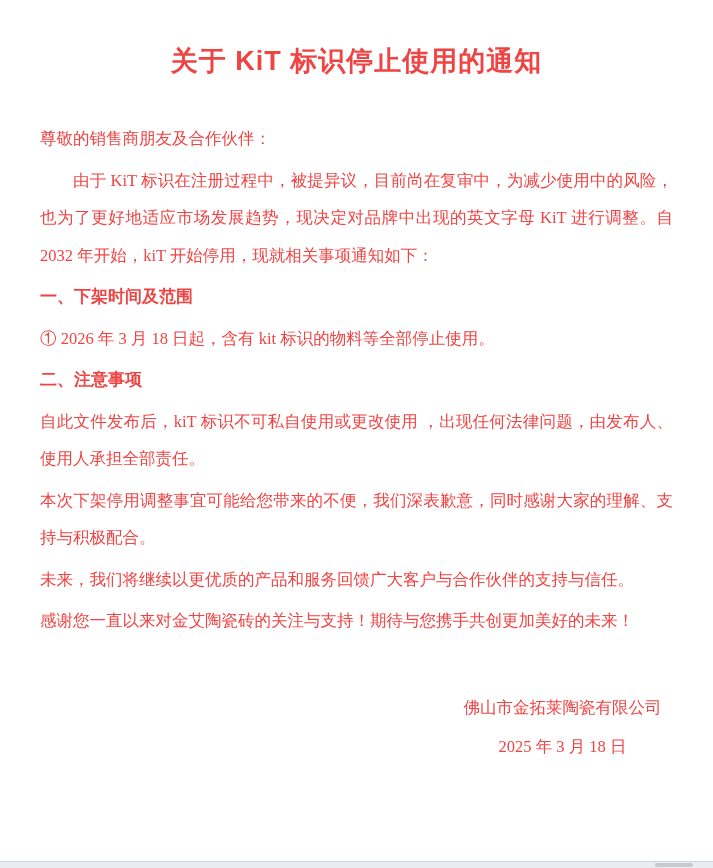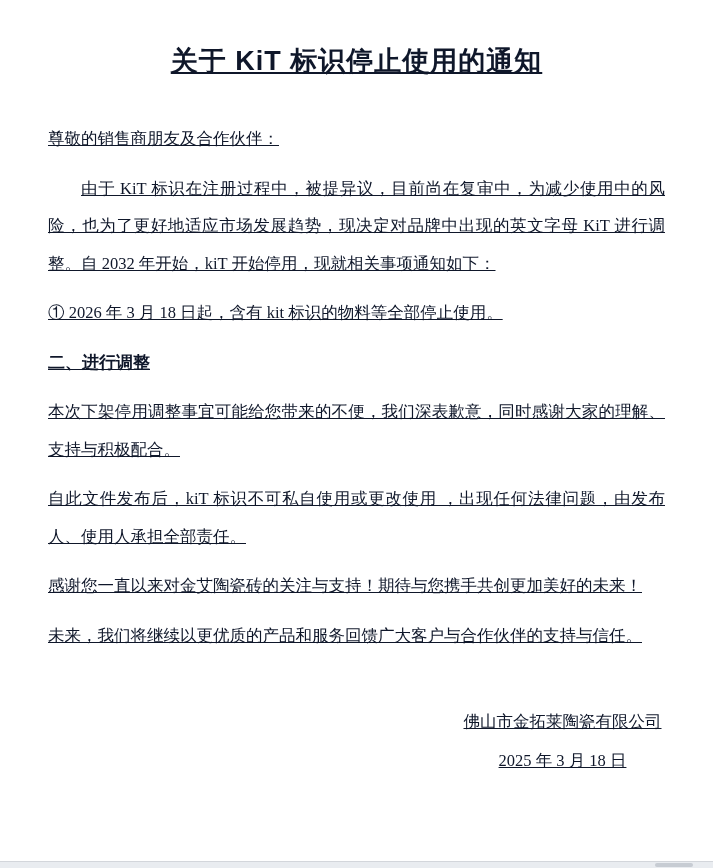--- a/index.html
+++ b/index.html
@@ -10,41 +10,40 @@
   .screen {
     position: relative;
     width: 713px;
     height: 868px;
     background: #ffffff;
     overflow: hidden;
   }
   .doc {
     position: relative;
     padding: 0 36px;
-    color: #0f172a;
-    text-decoration: underline;
+    color: #ef4444;
   }
   .doc-title {
     font-family: "Liberation Sans", "DejaVu Sans", sans-serif;
     font-weight: 700;
     font-size: 27px;
     line-height: 35px;
     text-align: center;
     margin: 44px 0 0 0;
     letter-spacing: 1px;
   }
   .doc-body {
     margin-top: 41px;
     font-family: "Liberation Serif", "DejaVu Serif", serif;
     font-size: 16.5px;
     line-height: 37.5px;
     text-align: justify;
   }
   .doc-body p {
-    margin: 12px;
+    margin: 4px;
   }
   .para-indent {
     text-indent: 2em;
   }
   .sec-heading {
     font-family: "Liberation Sans", "DejaVu Sans", sans-serif;
     font-weight: 700;
     font-size: 17px;
     text-align: left;
   }
@@ -86,33 +85,34 @@
   <div class="doc">
 
     <h1 class="doc-title">关于 KiT 标识停止使用的通知</h1>
 
     <div class="doc-body">
 
       <p>尊敬的销售商朋友及合作伙伴：</p>
 
       <p class="para-indent">由于 KiT 标识在注册过程中，被提异议，目前尚在复审中，为减少使用中的风险，也为了更好地适应市场发展趋势，现决定对品牌中出现的英文字母 KiT 进行调整。自 2032 年开始，kiT 开始停用，现就相关事项通知如下：</p>
 
+      <p class="sec-heading">一、下架时间及范围</p>
 
       <p>① 2026 年 3 月 18 日起，含有 kit 标识的物料等全部停止使用。</p>
 
 
-      <p class="sec-heading">二、进行调整</p>
+      <p class="sec-heading">二、注意事项</p>
+
+      <p>自此文件发布后，kiT 标识不可私自使用或更改使用 ，出现任何法律问题，由发布人、使用人承担全部责任。</p>
 
       <p>本次下架停用调整事宜可能给您带来的不便，我们深表歉意，同时感谢大家的理解、支持与积极配合。</p>
 
-      <p>自此文件发布后，kiT 标识不可私自使用或更改使用 ，出现任何法律问题，由发布人、使用人承担全部责任。</p>
+      <p>未来，我们将继续以更优质的产品和服务回馈广大客户与合作伙伴的支持与信任。</p>
 
       <p>感谢您一直以来对金艾陶瓷砖的关注与支持！期待与您携手共创更加美好的未来！</p>
-
-      <p>未来，我们将继续以更优质的产品和服务回馈广大客户与合作伙伴的支持与信任。</p>
 
     </div>
 
     <div class="signature-block">
       <p>佛山市金拓莱陶瓷有限公司</p>
       <p>2025 年 3 月 18 日</p>
     </div>
 
   </div>
 

